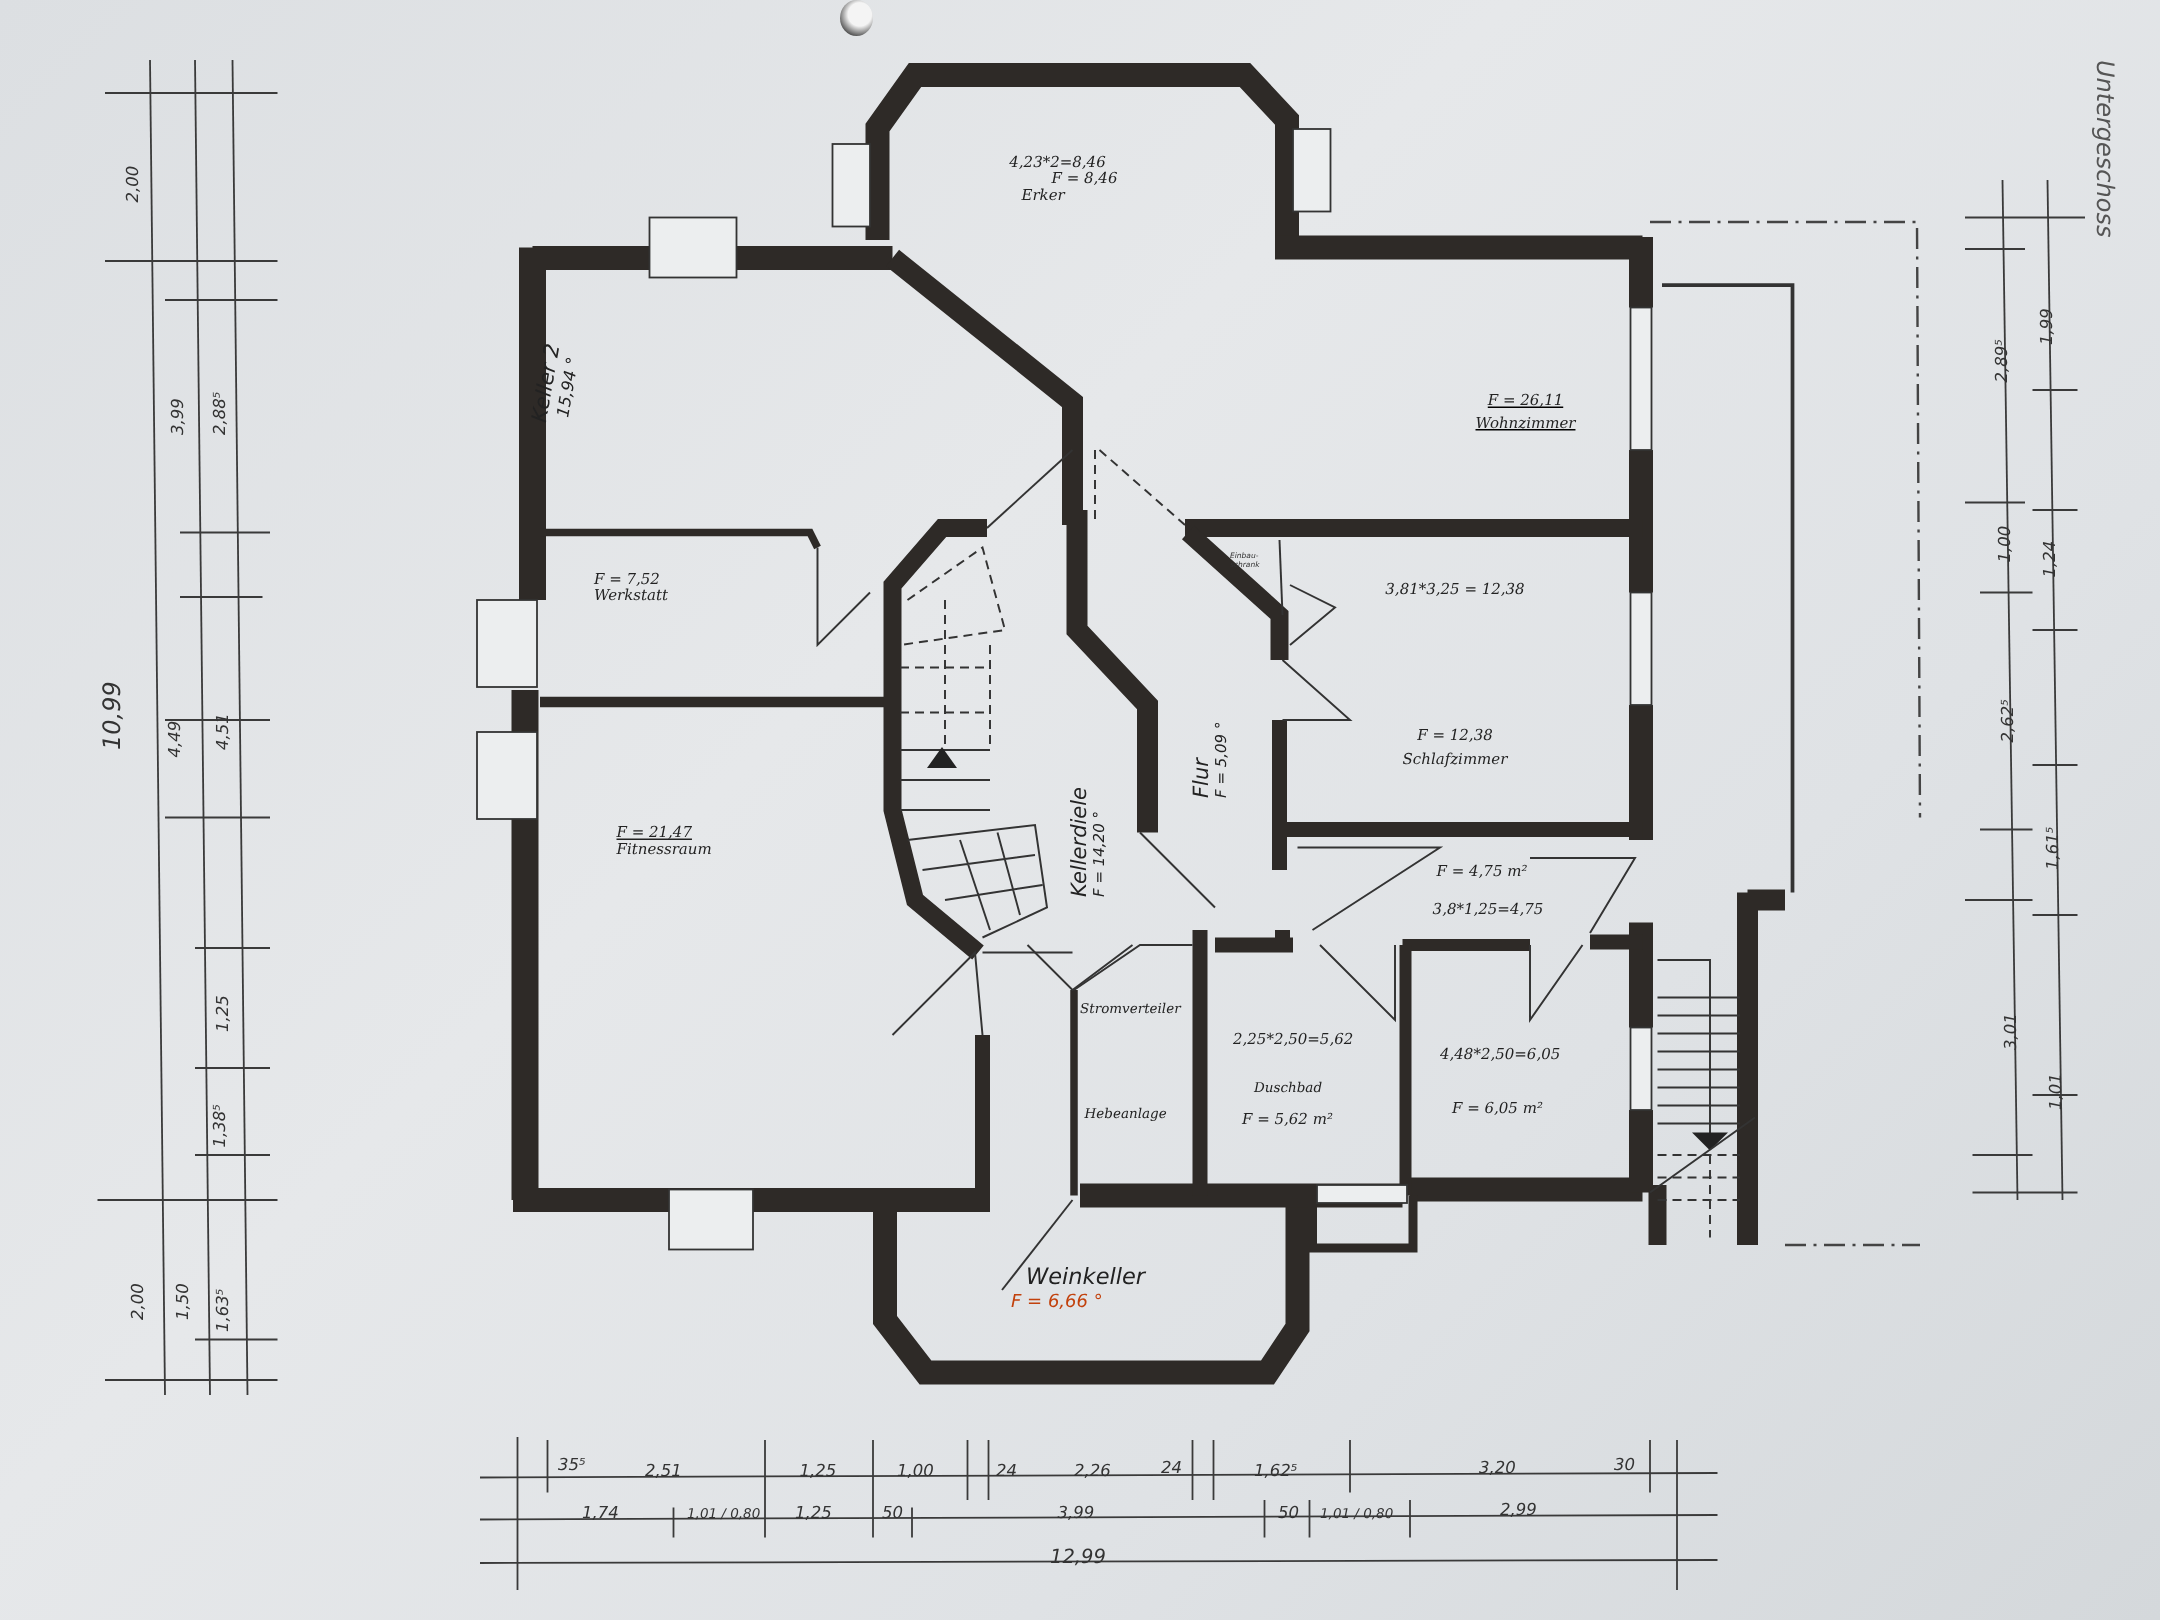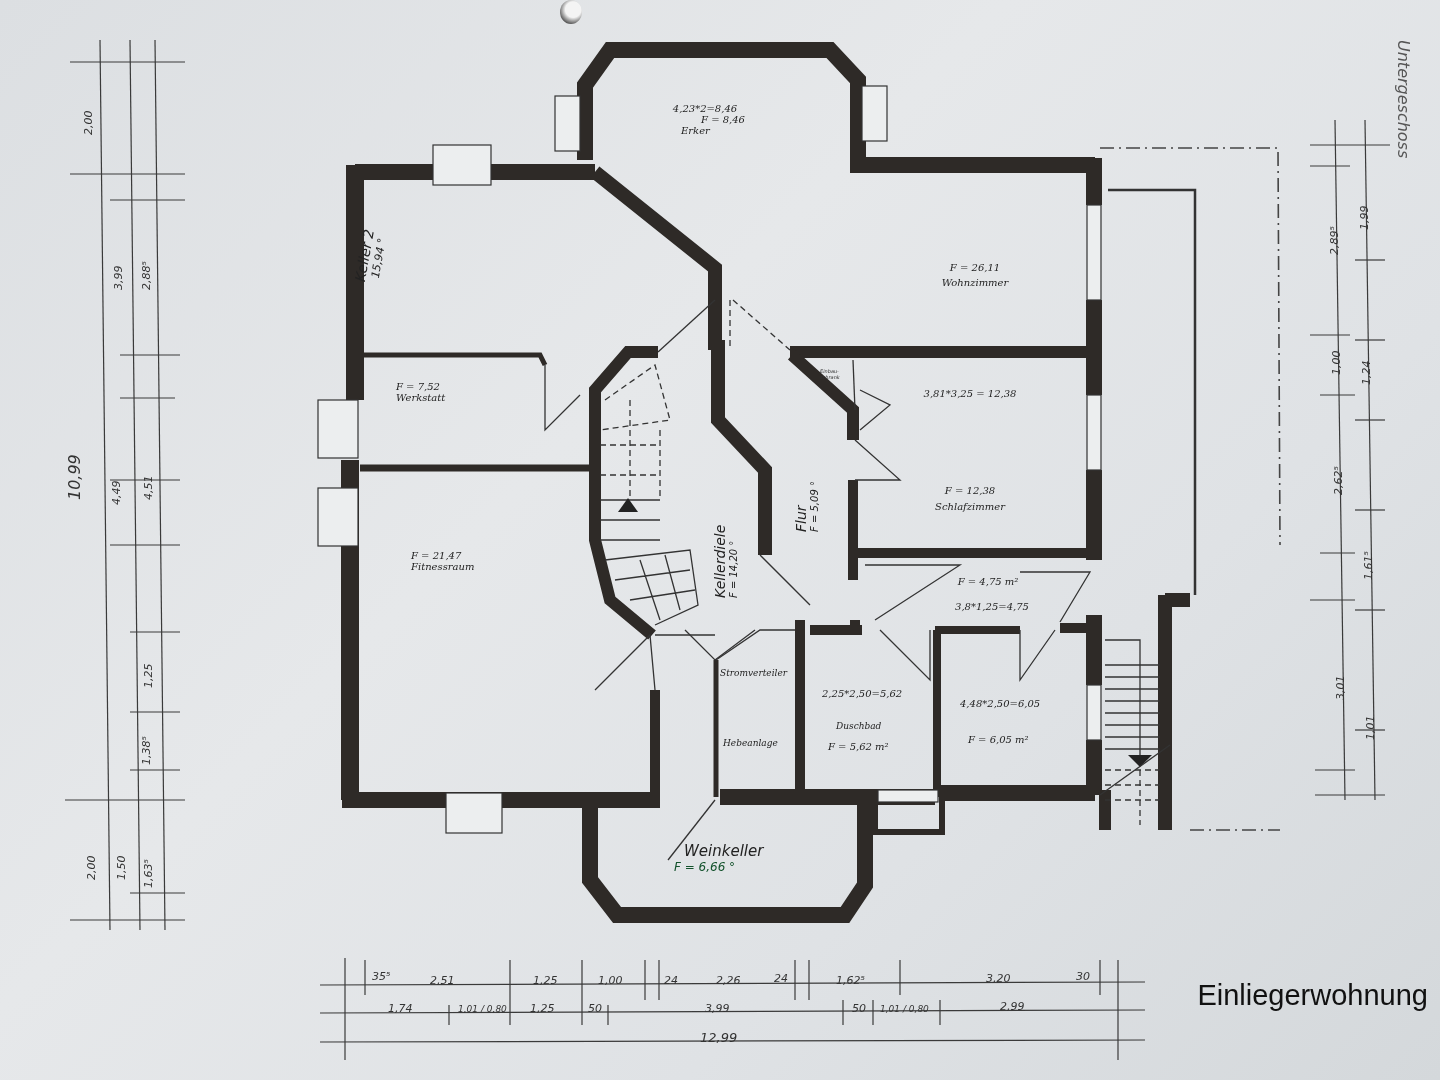--- a/index.html
+++ b/index.html
@@ -244,35 +244,35 @@
   <div style="font:italic 14px 'DejaVu Sans',sans-serif;color:#222;white-space:nowrap;">Keller 2</div>
   <div style="font:italic 11px 'DejaVu Sans',sans-serif;color:#222;white-space:nowrap;padding-left:6px;">15,94 °</div>
 </div>
 
 <div style="position:absolute;left:396px;top:381px;">
   <div style="font:italic 10px 'DejaVu Serif',serif;color:#222;">F = 7,52</div>
   <div style="font:italic 10px 'DejaVu Serif',serif;color:#222;">Werkstatt</div>
 </div>
 
 <div style="position:absolute;left:411px;top:550px;">
-  <div style="font:italic 10px 'DejaVu Serif',serif;color:#222;">F = 21,47</div>
+  <div style="font:italic 10px 'DejaVu Serif',serif;color:#222;text-decoration:underline;">F = 21,47</div>
   <div style="font:italic 10px 'DejaVu Serif',serif;color:#222;">Fitnessraum</div>
 </div>
 
 <div style="position:absolute;left:712px;top:598px;transform:rotate(-90deg);transform-origin:left top;">
   <div style="font:italic 14px 'DejaVu Sans',sans-serif;color:#222;white-space:nowrap;">Kellerdiele</div>
   <div style="font:italic 10px 'DejaVu Sans',sans-serif;color:#222;white-space:nowrap;">F = 14,20 °</div>
 </div>
 
 <div style="position:absolute;left:793px;top:532px;transform:rotate(-90deg);transform-origin:left top;">
   <div style="font:italic 14px 'DejaVu Sans',sans-serif;color:#222;white-space:nowrap;">Flur</div>
   <div style="font:italic 10px 'DejaVu Sans',sans-serif;color:#222;white-space:nowrap;">F = 5,09 °</div>
 </div>
 
-<div style="position:absolute;left:930px;top:262px;width:90px;text-align:center;">
+<div style="position:absolute;left:972px;top:262px;width:90px;text-align:center;text-decoration:underline;">
   <div style="font:italic 10px 'DejaVu Serif',serif;color:#222;">F = 26,11</div>
   <div style="font:italic 10px 'DejaVu Serif',serif;color:#222;margin-top:4px;">Wohnzimmer</div>
 </div>
 
 <div style="position:absolute;left:820px;top:368px;width:28px;">
   <div style="font:italic 5px 'DejaVu Sans',sans-serif;color:#333;line-height:6px;">Einbau-schrank</div>
 </div>
 
 <div style="position:absolute;left:905px;top:388px;width:130px;text-align:center;">
   <div style="font:italic 10px 'DejaVu Serif',serif;color:#222;">3,81*3,25 = 12,38</div>
@@ -296,20 +296,19 @@
   <div style="font:italic 10px 'DejaVu Serif',serif;color:#222;margin-top:10px;padding-left:6px;">F = 5,62 m²</div>
 </div>
 
 <div style="position:absolute;left:960px;top:698px;width:110px;">
   <div style="font:italic 10px 'DejaVu Serif',serif;color:#222;">4,48*2,50=6,05</div>
   <div style="font:italic 10px 'DejaVu Serif',serif;color:#222;margin-top:25px;padding-left:8px;">F = 6,05 m²</div>
 </div>
 
 <div style="position:absolute;left:668px;top:842px;">
   <div style="font:italic 15px 'DejaVu Sans',sans-serif;color:#222;margin-left:16px;">Weinkeller</div>
-  <div style="font:italic 12px 'DejaVu Sans',sans-serif;color:#14532d;padding-left:6px;">F = 6,66 °</div>
+  <div style="font:italic 12px 'DejaVu Sans',sans-serif;color:#c2410c;padding-left:6px;">F = 6,66 °</div>
 </div>
 
 <div style="position:absolute;left:1413px;top:40px;transform:rotate(90deg);transform-origin:left top;font:italic 16px 'DejaVu Sans',sans-serif;color:#555;white-space:nowrap;">Untergeschoss</div>
 
 <div class="caption">
-  <div>Einliegerwohnung</div>
 </div>
 
 </body></html>

